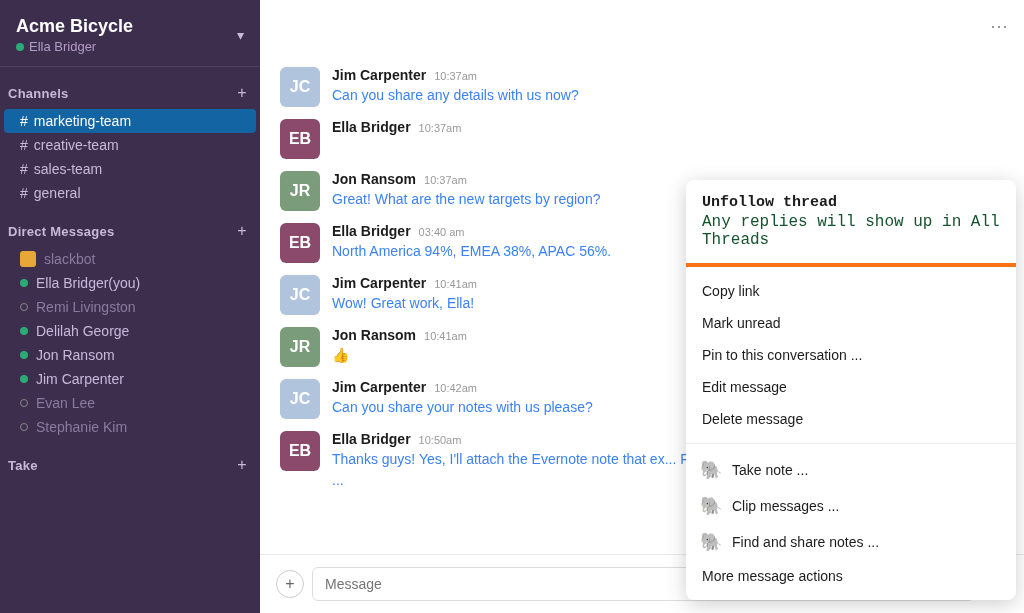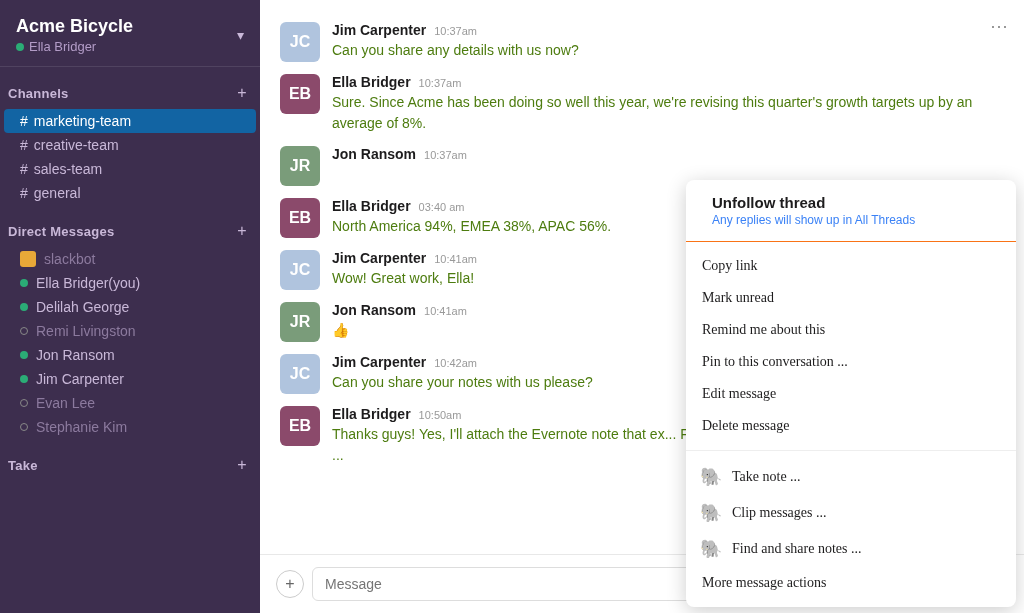--- a/index.html
+++ b/index.html
@@ -115,20 +115,21 @@
       background: #fff;
       height: 613px;
       overflow: hidden;
       position: relative;
     }
 
     .messages-container {
       flex: 1;
       overflow-y: auto;
       padding: 16px 0;
+      margin-top: 45px;
     }
 
     .message-row {
       display: flex;
       gap: 12px;
       padding: 6px 20px;
       align-items: flex-start;
     }
 
     .avatar-placeholder {
@@ -159,21 +160,21 @@
       color: #1d1c1d;
     }
 
     .message-time {
       font-size: 11px;
       color: #999;
     }
 
     .message-text {
       font-size: 14px;
-      color: #4d7c0f;
+      color: #3b82f6;
       line-height: 1.5;
     }
 
     .message-input-bar {
       border-top: 1px solid #e8e8e8;
       padding: 12px 16px;
       display: flex;
       align-items: center;
       gap: 8px;
     }
@@ -217,50 +218,50 @@
       right: 8px;
       width: 330px;
       background: #fff;
       border-radius: 8px;
       box-shadow: 0 4px 20px rgba(0,0,0,0.2);
       z-index: 100;
       overflow: hidden;
     }
 
     .context-menu-top {
-      padding: 14px 26px;
-      border-bottom: 1px solid #f97316;
+      padding: 14px 16px;
+      border-bottom: 4px solid #f97316;
+      font-family: Liberation Mono, monospace;
     }
 
     .unfollow-title {
       font-size: 15px;
       font-weight: 700;
       color: #1d1c1d;
       margin-bottom: 2px;
     }
 
     .unfollow-sub {
-      font-size: 12px;
-      color: #3b82f6;
+      font-size: 16px;
+      color: #14532d;
     }
 
     .context-menu-middle {
       padding: 8px 0;
       border-bottom: 1px solid #eee;
     }
 
     .context-menu-item {
       padding: 8px 16px;
       font-size: 14px;
       color: #1d1c1d;
       cursor: pointer;
       display: flex;
       align-items: center;
       gap: 10px;
-      font-family: Liberation Serif, serif;
     }
 
     .context-menu-bottom {
       padding: 8px 0;
     }
 
     .evernote-icon {
       width: 20px;
       height: 20px;
       flex-shrink: 0;
@@ -331,28 +332,28 @@
 
   <div id="dms-list">
       <div class="dm-item offline">
         <span style="width:16px;height:16px;background:#e8a838;border-radius:3px;flex-shrink:0;display:inline-block;"></span>
         <span>slackbot</span>
       </div>
       <div class="dm-item">
         <span class="status-dot" style="background:#2bac76;border:none;width:8px;height:8px;border-radius:50%;display:inline-block;flex-shrink:0;"></span>
         <span>Ella Bridger(you)</span>
       </div>
+      <div class="dm-item offline">
+        <span class="status-dot" style="background:transparent;border:1px solid #888;width:8px;height:8px;border-radius:50%;display:inline-block;flex-shrink:0;"></span>
+        <span>Remi Livingston</span>
+      </div>
       <div class="dm-item">
         <span class="status-dot" style="background:#2bac76;border:none;width:8px;height:8px;border-radius:50%;display:inline-block;flex-shrink:0;"></span>
         <span>Delilah George</span>
       </div>
-      <div class="dm-item offline">
-        <span class="status-dot" style="background:transparent;border:1px solid #888;width:8px;height:8px;border-radius:50%;display:inline-block;flex-shrink:0;"></span>
-        <span>Remi Livingston</span>
-      </div>
       <div class="dm-item">
         <span class="status-dot" style="background:#2bac76;border:none;width:8px;height:8px;border-radius:50%;display:inline-block;flex-shrink:0;"></span>
         <span>Jon Ransom</span>
       </div>
       <div class="dm-item">
         <span class="status-dot" style="background:#2bac76;border:none;width:8px;height:8px;border-radius:50%;display:inline-block;flex-shrink:0;"></span>
         <span>Jim Carpenter</span>
       </div>
       <div class="dm-item offline">
         <span class="status-dot" style="background:transparent;border:1px solid #888;width:8px;height:8px;border-radius:50%;display:inline-block;flex-shrink:0;"></span>
@@ -385,30 +386,30 @@
         <div class="message-text">Can you share any details with us now?</div>
       </div>
     </div>
         <div class="message-row">
       <div class="avatar-placeholder" style="background:#8b4a6b;">EB</div>
       <div class="message-content">
         <div class="message-header">
           <span class="message-author">Ella Bridger</span>
           <span class="message-time">10:37am</span>
         </div>
-        <div class="message-text">Sure. Since Acme has been doing so well this year, we're revising this quarter's growth targets up by an average of 8%.</div>
       </div>
     </div>
         <div class="message-row">
       <div class="avatar-placeholder" style="background:#7a9c7a;">JR</div>
       <div class="message-content">
         <div class="message-header">
           <span class="message-author">Jon Ransom</span>
           <span class="message-time">10:37am</span>
         </div>
+        <div class="message-text">Great! What are the new targets by region?</div>
       </div>
     </div>
         <div class="message-row">
       <div class="avatar-placeholder" style="background:#8b4a6b;">EB</div>
       <div class="message-content">
         <div class="message-header">
           <span class="message-author">Ella Bridger</span>
           <span class="message-time">03:40 am</span>
         </div>
         <div class="message-text">North America 94%, EMEA 38%, APAC 56%.</div>
@@ -464,21 +465,20 @@
   </div>
 
   <div class="context-menu">
     <div class="context-menu-top">
       <div class="unfollow-title">Unfollow thread</div>
       <div class="unfollow-sub">Any replies will show up in All Threads</div>
     </div>
     <div class="context-menu-middle">
       <div class="context-menu-item">Copy link</div>
       <div class="context-menu-item">Mark unread</div>
-      <div class="context-menu-item">Remind me about this</div>
       <div class="context-menu-item">Pin to this conversation ...</div>
       <div class="context-menu-item">Edit message</div>
       <div class="context-menu-item">Delete message</div>
     </div>
     <div class="context-menu-bottom">
       <div class="context-menu-item">
         <span class="evernote-icon" style="color:#00A82D; font-size:18px;">🐘</span>
         Take note ...
       </div>
       <div class="context-menu-item">

